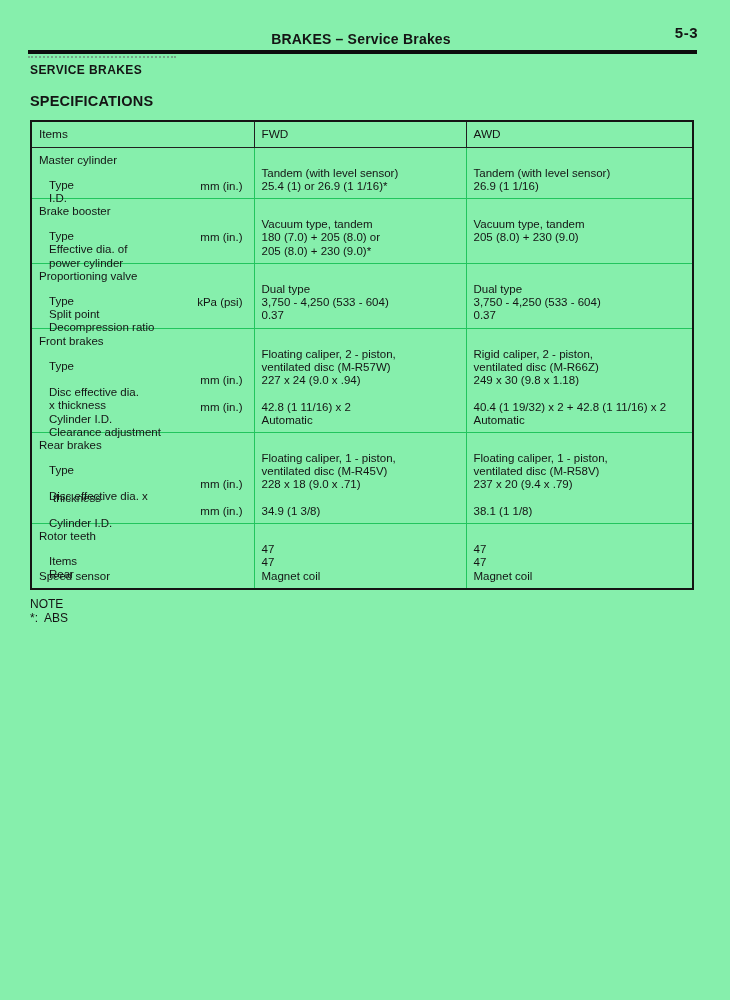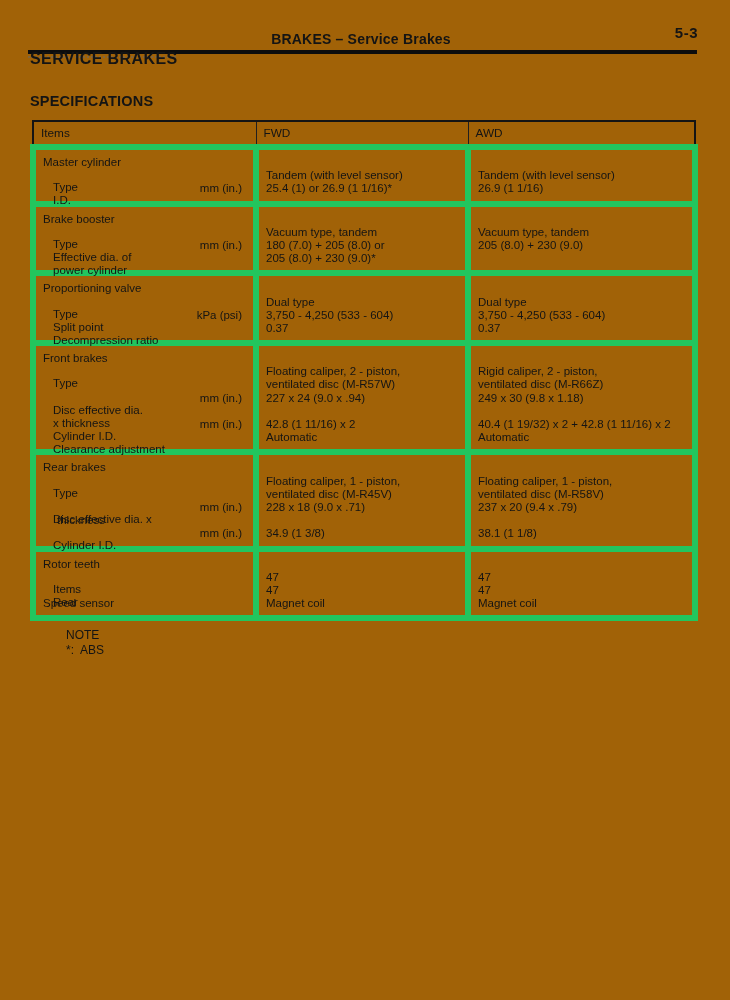--- a/index.html
+++ b/index.html
@@ -1,20 +1,20 @@
 <!DOCTYPE html>
 <html><head>
 <meta charset="utf-8">
 <style>
   * { margin:0; padding:0; box-sizing:border-box; }
   html,body { background:#e8e8e8; }
   .page {
     position:relative;
     width:730px; height:1000px;
-    background:#a16207;
+    background:#86efac;
     font-family:"Liberation Sans", sans-serif;
     color:#141414;
     overflow:hidden;
     padding-left:16px;
   }
   .running-title {
     position:absolute; top:31px; left:0; width:722px;
     text-align:center;
     font-size:14px; font-weight:bold; letter-spacing:0.2px;
   }
@@ -24,22 +24,22 @@
   }
   .header-rule {
     position:absolute; top:50px; left:28px;
     width:669px; height:4px; background:#0d0d0d;
   }
   .scan-artifact {
     position:absolute; top:56px; left:28px; width:148px;
     border-top:2px dotted #6a6a6a; opacity:0.55;
   }
   .section-title {
-    position:absolute; top:50px; left:30px;
-    font-size:16px; font-weight:bold; letter-spacing:0.4px;
+    position:absolute; top:63px; left:30px;
+    font-size:12px; font-weight:bold; letter-spacing:0.4px;
   }
   .subsection-title {
     position:absolute; top:93px; left:30px;
     font-size:14.5px; font-weight:bold; letter-spacing:0.2px;text-align:right;
   }
   .content {
     position:absolute; top:120px; left:30px; width:662px;
   }
   table.specs {
     width:662px;
@@ -54,33 +54,33 @@
   table.specs th {
     border:1px solid #202020;
     font-weight:normal;
     text-align:left;
     vertical-align:middle;
     height:26px;
     padding:2px 7px;
     font-size:11.8px;
   }
   table.specs td {
-    border:6px solid #22c55e;
+    border:1px solid #22c55e;
     vertical-align:top;
     padding:6px 7px 5px 7px;
   }
   .line {
     height:13.2px; line-height:13.2px;
     white-space:nowrap;
   }
   .item-line { display:flex; justify-content:space-between; }
   .item-label.ind-1 { padding-left:10px;margin-top:12px; }
   .item-label.ind-2 { padding-left:14px; }
   .unit { padding-right:4px; }
-  .note { margin-top:7px; font-size:12px;margin-left:36px; }
+  .note { margin-top:7px; font-size:12px; }
   .note .note-line { line-height:14.5px; white-space:pre; }
 </style>
 </head>
 <body>
 
 <div class="page">
 
   <div class="running-title">BRAKES – Service Brakes</div>
 
   <div class="page-number">5-3</div>

